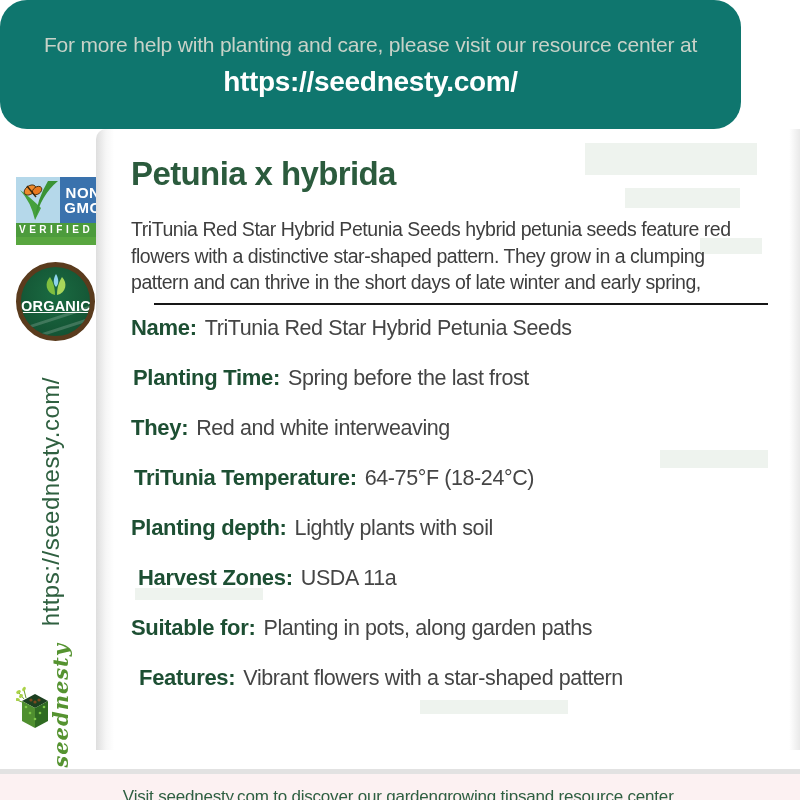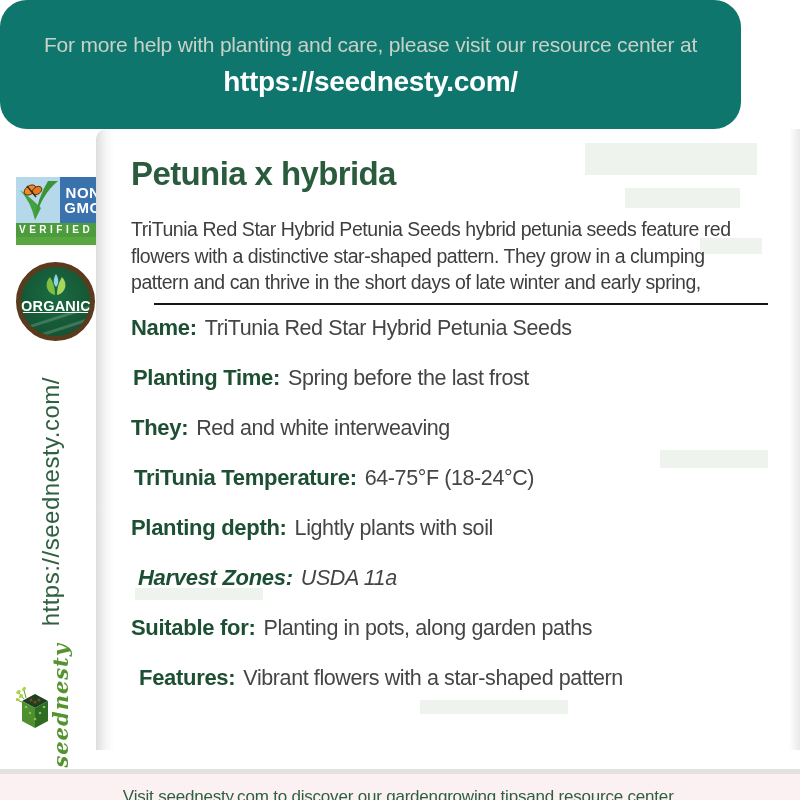--- a/index.html
+++ b/index.html
@@ -87,21 +87,21 @@
   .rule{
     margin-top:7px;width:614px;border:none;border-top:2px solid #161616;height:0;
   }
   .fields{margin-top:7px;}
   .row{line-height:30px;margin-bottom:18px;white-space:nowrap;}
   .row .lbl{font-size:22px;font-weight:700;color:#1d4f33;letter-spacing:-0.3px;}
   .row .val{font-size:21.5px;color:#454545;margin-left:8px;letter-spacing:-0.4px;}
   .row:nth-child(3){padding-left:0;}
   .row:nth-child(2){padding-left:2px;}
   .row:nth-child(4){padding-left:3px;}
-  .row:nth-child(6){padding-left:7px;font-style:italic;}
+  .row:nth-child(6){padding-left:7px;}
   .row:nth-child(8){padding-left:8px;}
   
   .wm{position:absolute;background:#eef3ee;}
   
   .footer{
     position:absolute;left:0;top:745px;width:800px;height:42px;
     background:#fcf1f2;border-top:5px solid #e2e2e2;box-sizing:border-box;
     text-align:center;
     margin-top:24px;
   }

